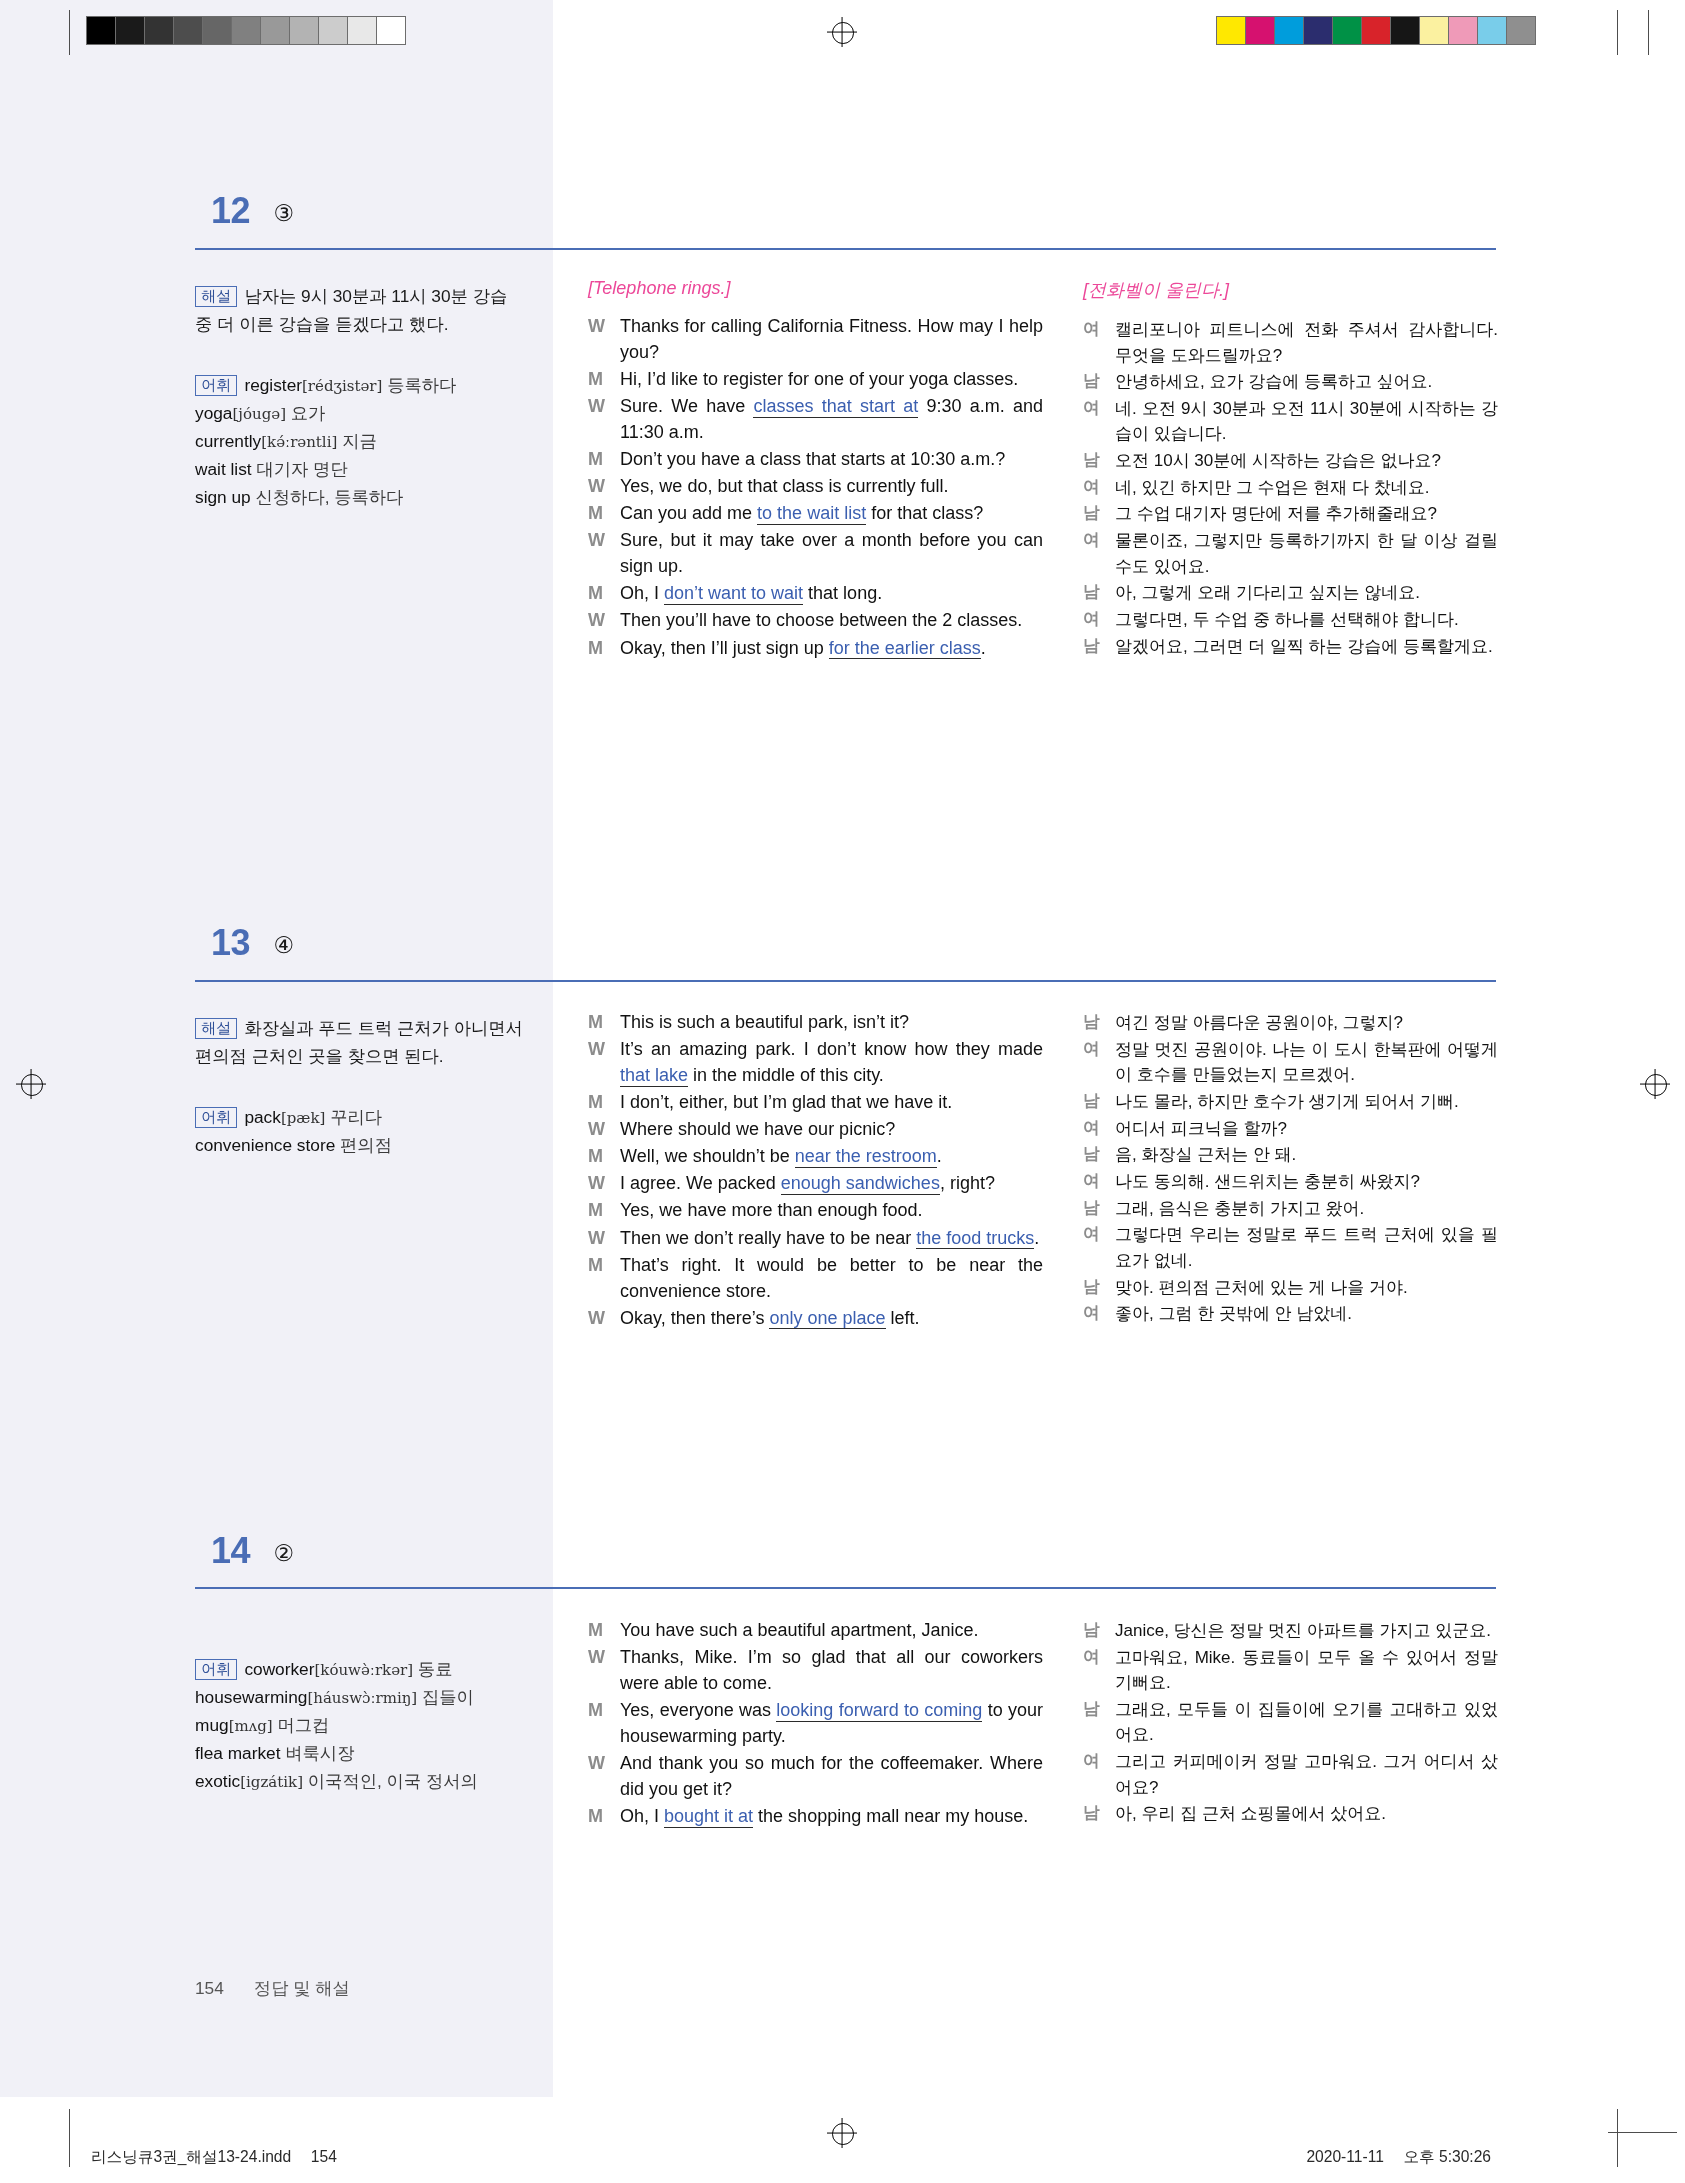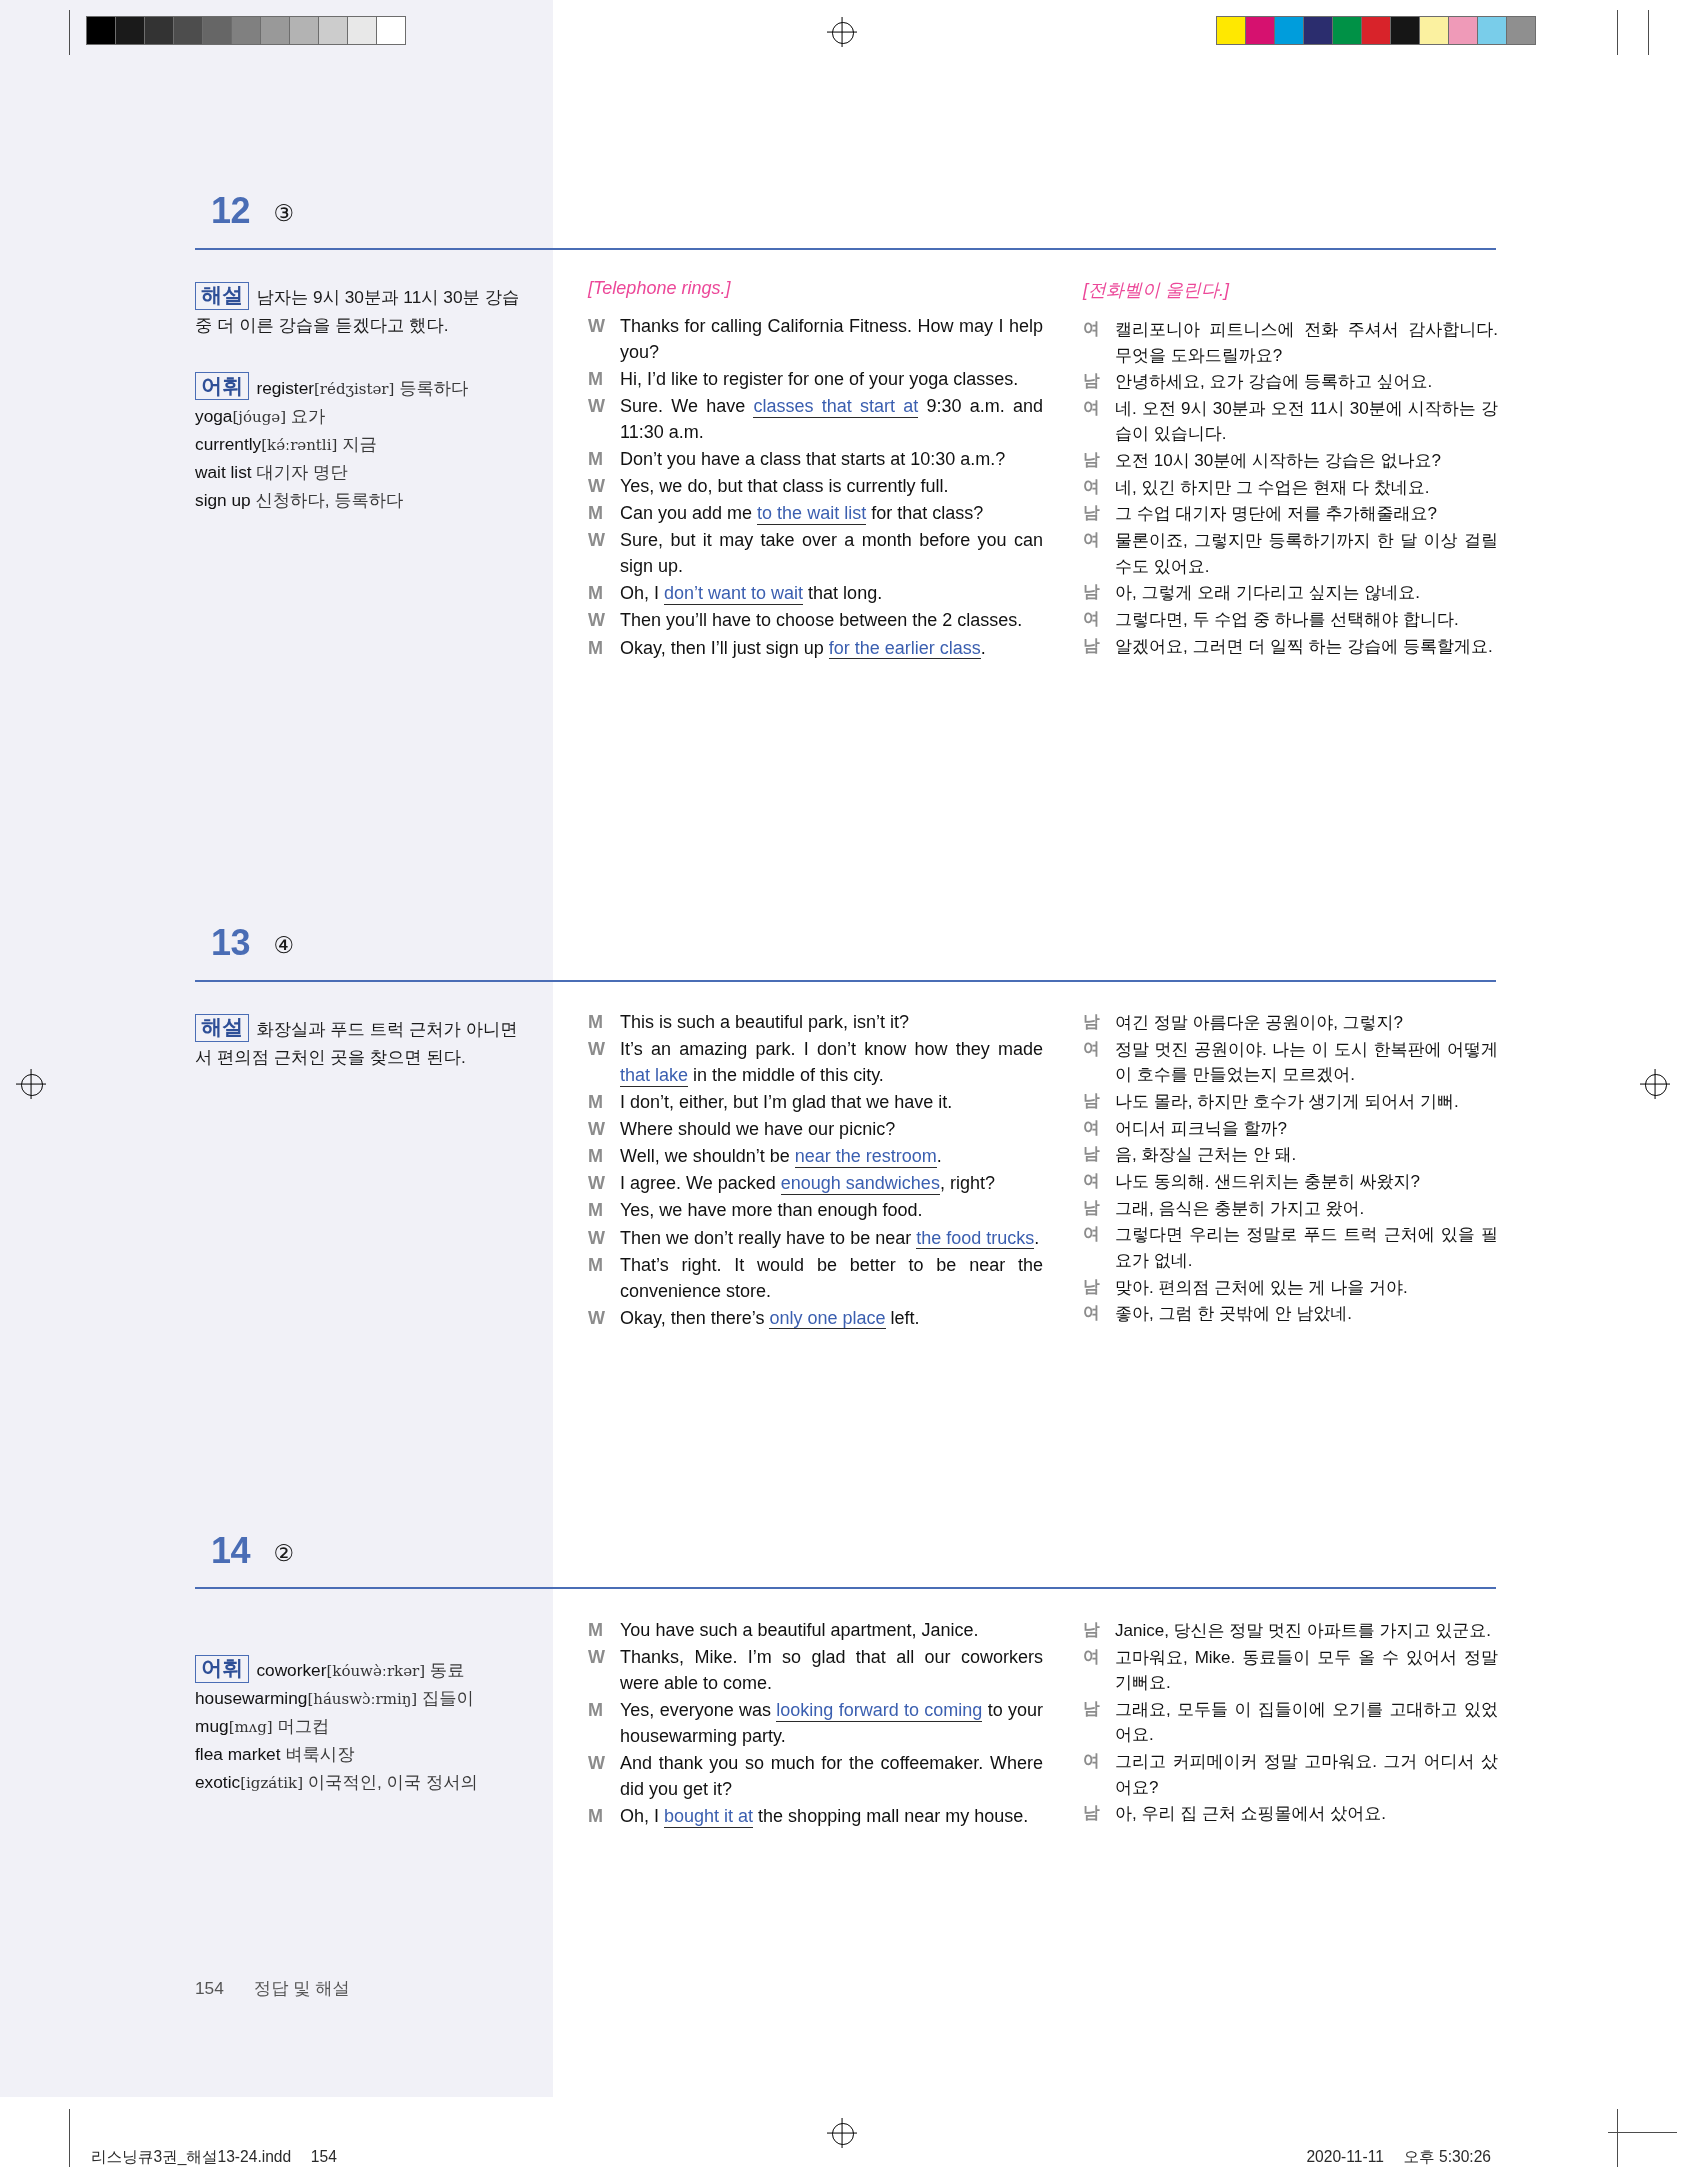--- a/index.html
+++ b/index.html
@@ -58,23 +58,23 @@
   .q-rule {
     position:absolute; left:195px; width:1301px; height:2.3px;
     background:#4a6db5;
   }
 
   
   .side { position:absolute; left:195px; width:328px; }
   .side-row { margin-bottom:0; }
   .tagbox {
     display:inline-block; border:1.2px solid #4a6db5; color:#2e4f97;
-    font-size:21px; padding:1.2px 5.2px 2.3px; line-height:1.05;
+    font-size:15px; padding:1.2px 5.2px 2.3px; line-height:1.05;
     vertical-align:1.2px; margin-right:7px; background:transparent;
-    font-weight:700;
+    font-weight:400;
   }
   .side-text { font-size:17.3px; color:#1a1a1a; line-height:1.62; }
   .vocab { font-size:17.3px; color:#111; line-height:1.62; margin-top:0; }
   .vocab .en { font-weight:500; }
   .vocab .ipa { font-family:"DejaVu Serif", serif; font-size:15px; color:#333; }
   .vocab .kr { color:#3a3a3a; }
 
   
   .dlg { position:absolute; }
   .dlg-en { left:588px; width:455px; }
@@ -275,20 +275,23 @@
       <div class="q-head" style="top:922px;">
         <span class="q-num">13</span>
         <span class="q-ans">④</span>
       </div>
       <div class="q-rule" style="top:980px;"></div>
 
       <div class="side" style="top:1014px;">
         <div class="side-row">
           <span class="tagbox">해설</span><span class="side-text">화장실과 푸드 트럭 근처가 아니면서 편의점 근처인 곳을 찾으면 된다.</span>
         </div>
+        <div class="side-row" style="margin-top:33px;">
+          <span class="tagbox">어휘</span><span class="vocab" id="vocab-1"><span class="en">pack</span><span class="ipa">[pæk]</span><span class="kr"> 꾸리다</span><br><span class="en">convenience store</span><span class="kr"> 편의점</span></span>
+        </div>
       </div>
 
       <div class="dlg dlg-en" style="top:1010px;">
         <div id="dlg-en-1">
             <div class="line">
               <div class="spk">M</div>
               <div class="utt"><span>This is such a beautiful park, isn’t it?</span></div>
             </div>
             <div class="line">
               <div class="spk">W</div>

